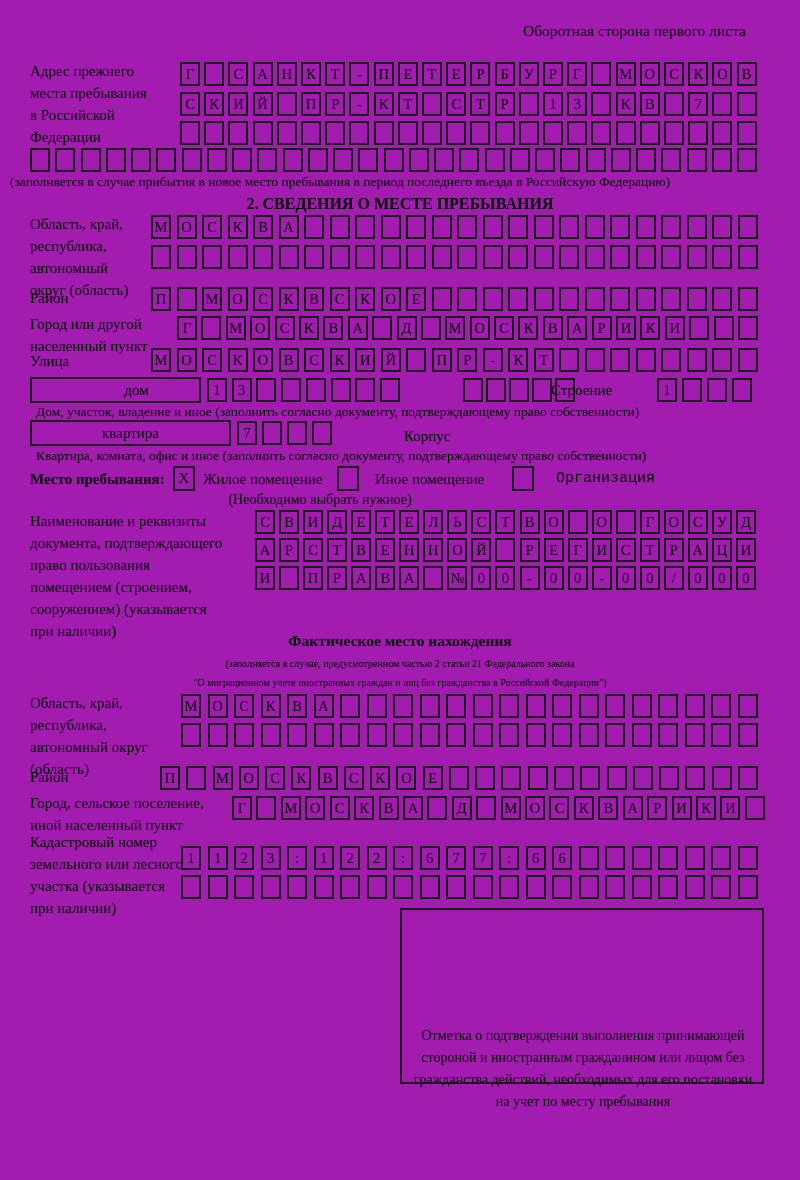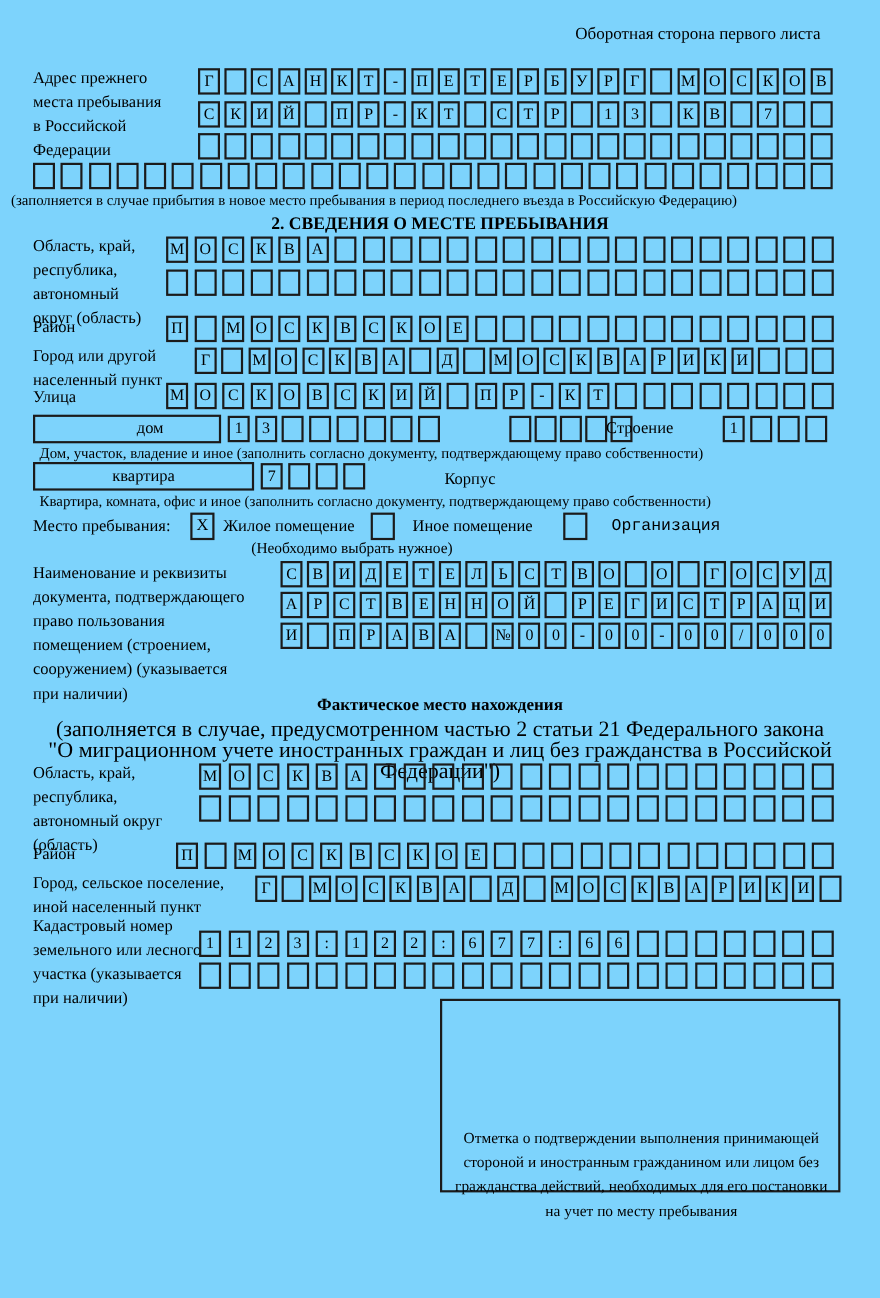--- a/index.html
+++ b/index.html
@@ -1,16 +1,16 @@
 <!DOCTYPE html>
 <html><head>
 <meta charset="utf-8">
 <style>
   html,body{margin:0;padding:0;background:#fff;}
-  #page{position:relative;width:800px;height:1180px;background:#7dd3fc;color:#000;
+  #page{position:relative;width:800px;height:1180px;background:#a21caf;color:#000;
         font-family:"Liberation Serif", serif;overflow:hidden;}
   .abs{position:absolute;}
   .lbl{font-size:15px;line-height:22px;white-space:pre-line;}
   .cap{font-size:13.5px;line-height:16px;}
   .head{font-weight:bold;font-size:16px;text-align:center;}
   .cellrow{position:absolute;display:flex;justify-content:space-between;}
   .cell{flex:none;width:20px;height:24px;box-sizing:border-box;border:2px solid #1b1b1b;
         text-align:center;font-size:14.5px;line-height:20px;font-family:"Liberation Serif",serif;}
   .wbox{box-sizing:border-box;border:2px solid #1b1b1b;text-align:center;
         font-size:15px;line-height:23px;}
@@ -315,21 +315,21 @@
 
   <div class="abs wbox" style="left:30px;top:420px;width:201px;height:26px;">квартира</div>
   <div class="cellrow" style="left:237px;top:421px;width:95px;">
       <div class="cell">7</div>
       <div class="cell"></div>
       <div class="cell"></div>
       <div class="cell"></div>
     </div>
   <div class="abs cap" style="left:36px;top:448px;width:720px;">Квартира, комната, офис и иное (заполнить согласно документу, подтверждающему право собственности)</div>
 
-  <div class="abs lbl" style="left:30px;top:468px;">Место пребывания:</div>
+  <div class="abs lbl" style="left:30px;top:468px;font-weight:bold;">Место пребывания:</div>
   <div class="abs chk" style="left:173px;top:466px;">X</div>
   <div class="abs lbl" style="left:203px;top:468px;">Жилое помещение</div>
   <div class="abs chk" style="left:337px;top:466px;"></div>
   <div class="abs lbl" style="left:375px;top:468px;">Иное помещение</div>
   <div class="abs chk" style="left:512px;top:466px;"></div>
   <div class="abs lbl" style="left:556px;top:468px;font-family:Liberation Mono, monospace;">Организация</div>
   <div class="abs cap ctr" style="left:200px;top:492px;width:240px;font-size:14px;">(Необходимо выбрать нужное)</div>
 
   <div class="abs lbl" style="left:30px;top:510px;">Наименование и реквизиты
 документа, подтверждающего
@@ -401,21 +401,21 @@
       <div class="cell">-</div>
       <div class="cell">0</div>
       <div class="cell">0</div>
       <div class="cell">/</div>
       <div class="cell">0</div>
       <div class="cell">0</div>
       <div class="cell">0</div>
     </div>
 
   <div class="abs head" style="left:0;top:632px;width:800px;font-size:15.5px;">Фактическое место нахождения</div>
-  <div class="abs ctr pre" style="left:0;top:654px;width:800px;font-size:20px;line-height:19px;">(заполняется в случае, предусмотренном частью 2 статьи 21 Федерального закона
+  <div class="abs ctr pre" style="left:0;top:654px;width:800px;font-size:10px;line-height:19px;">(заполняется в случае, предусмотренном частью 2 статьи 21 Федерального закона
 "О миграционном учете иностранных граждан и лиц без гражданства в Российской Федерации")</div>
 
   <div class="abs lbl" style="left:30px;top:692px;">Область, край,
 республика,
 автономный округ
 (область)</div>
   <div class="cellrow" style="left:181px;top:694px;width:577px;">
       <div class="cell">М</div>
       <div class="cell">О</div>
       <div class="cell">С</div>

